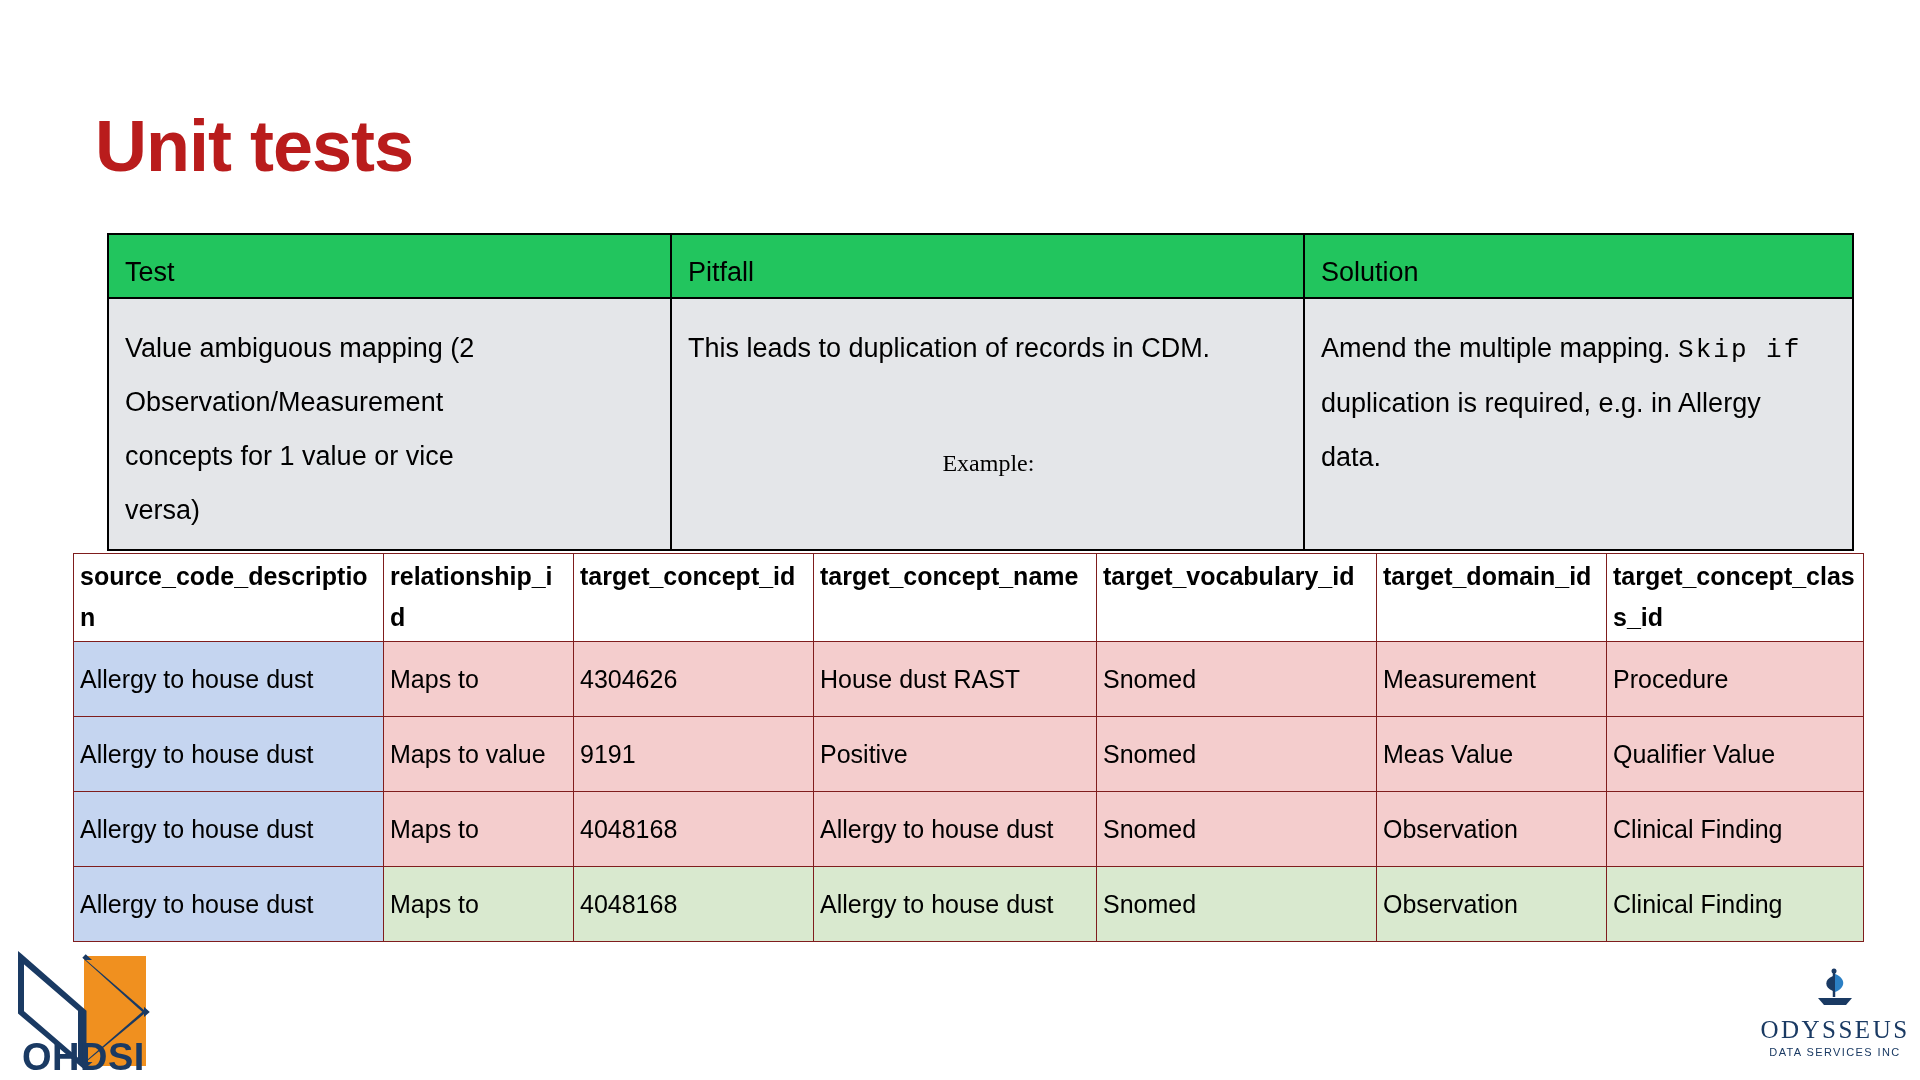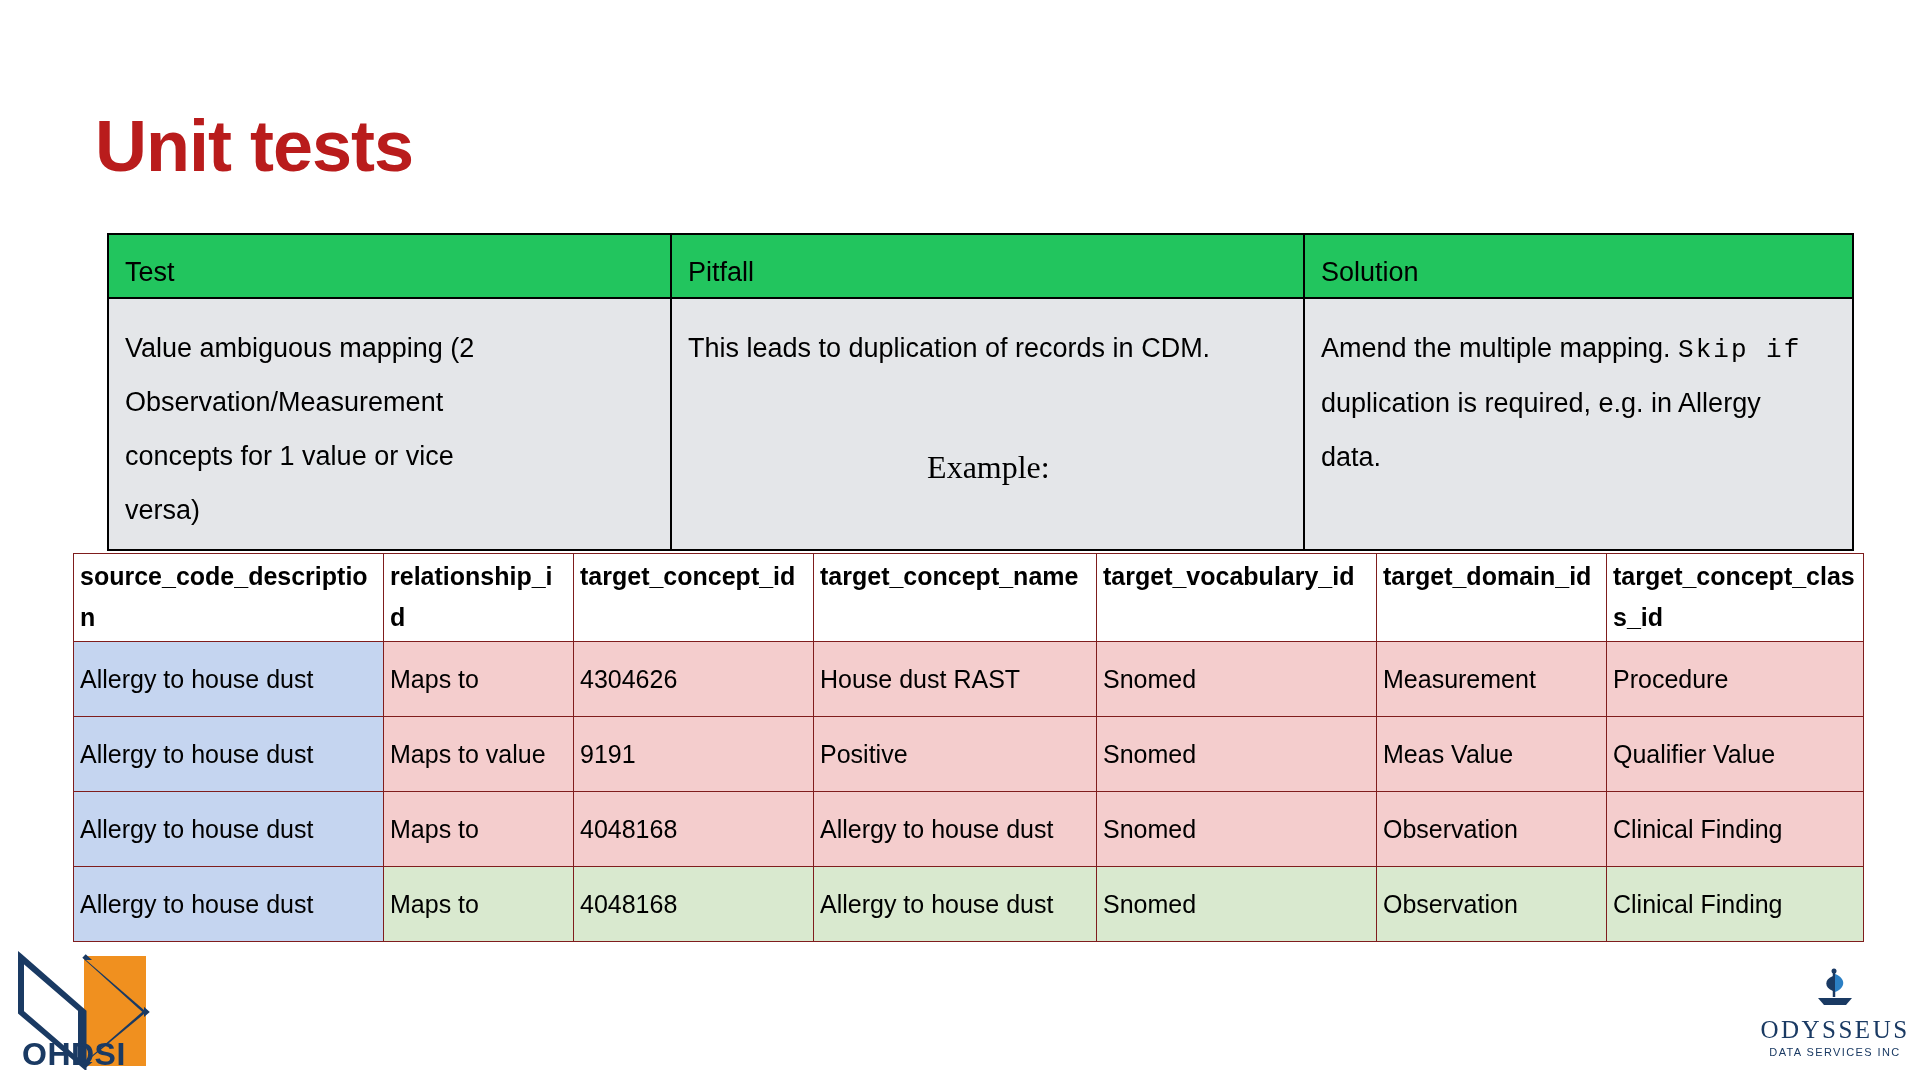--- a/index.html
+++ b/index.html
@@ -56,21 +56,21 @@
     line-height: 2.0;
     color: #000000;
     overflow: visible;
     white-space: nowrap;
   }
   .ct-body-cell.wrapcell { white-space: normal; }
   .example-label {
     display: block;
     text-align: center;
     font-family: "Liberation Serif", serif;
-    font-size: 32px;
+    font-size: 24px;
     line-height: 1.0;
     margin-top: 76px;
   }
   .mono-skip {
     font-family: "Liberation Mono", monospace;
     letter-spacing: 2px;
     font-size: 26px;
   }
   .sol-line { display: block; }
 
@@ -124,21 +124,21 @@
 
   
   #ohdsi-logo {
     position: absolute;
     left: 18px; top: 950px;
     width: 132px; height: 120px;
   }
   #ohdsi-wordmark {
     position: absolute;
     left: 22px; top: 1036px;
-    font-size: 32px;
+    font-size: 38px;
     font-weight: bold;
     color: #1a3a63;
     letter-spacing: 0.5px;
   }
   #odysseus-logo {
     position: absolute;
     left: 1740px; top: 968px;
     width: 190px; height: 100px;
     text-align: center;
   }

